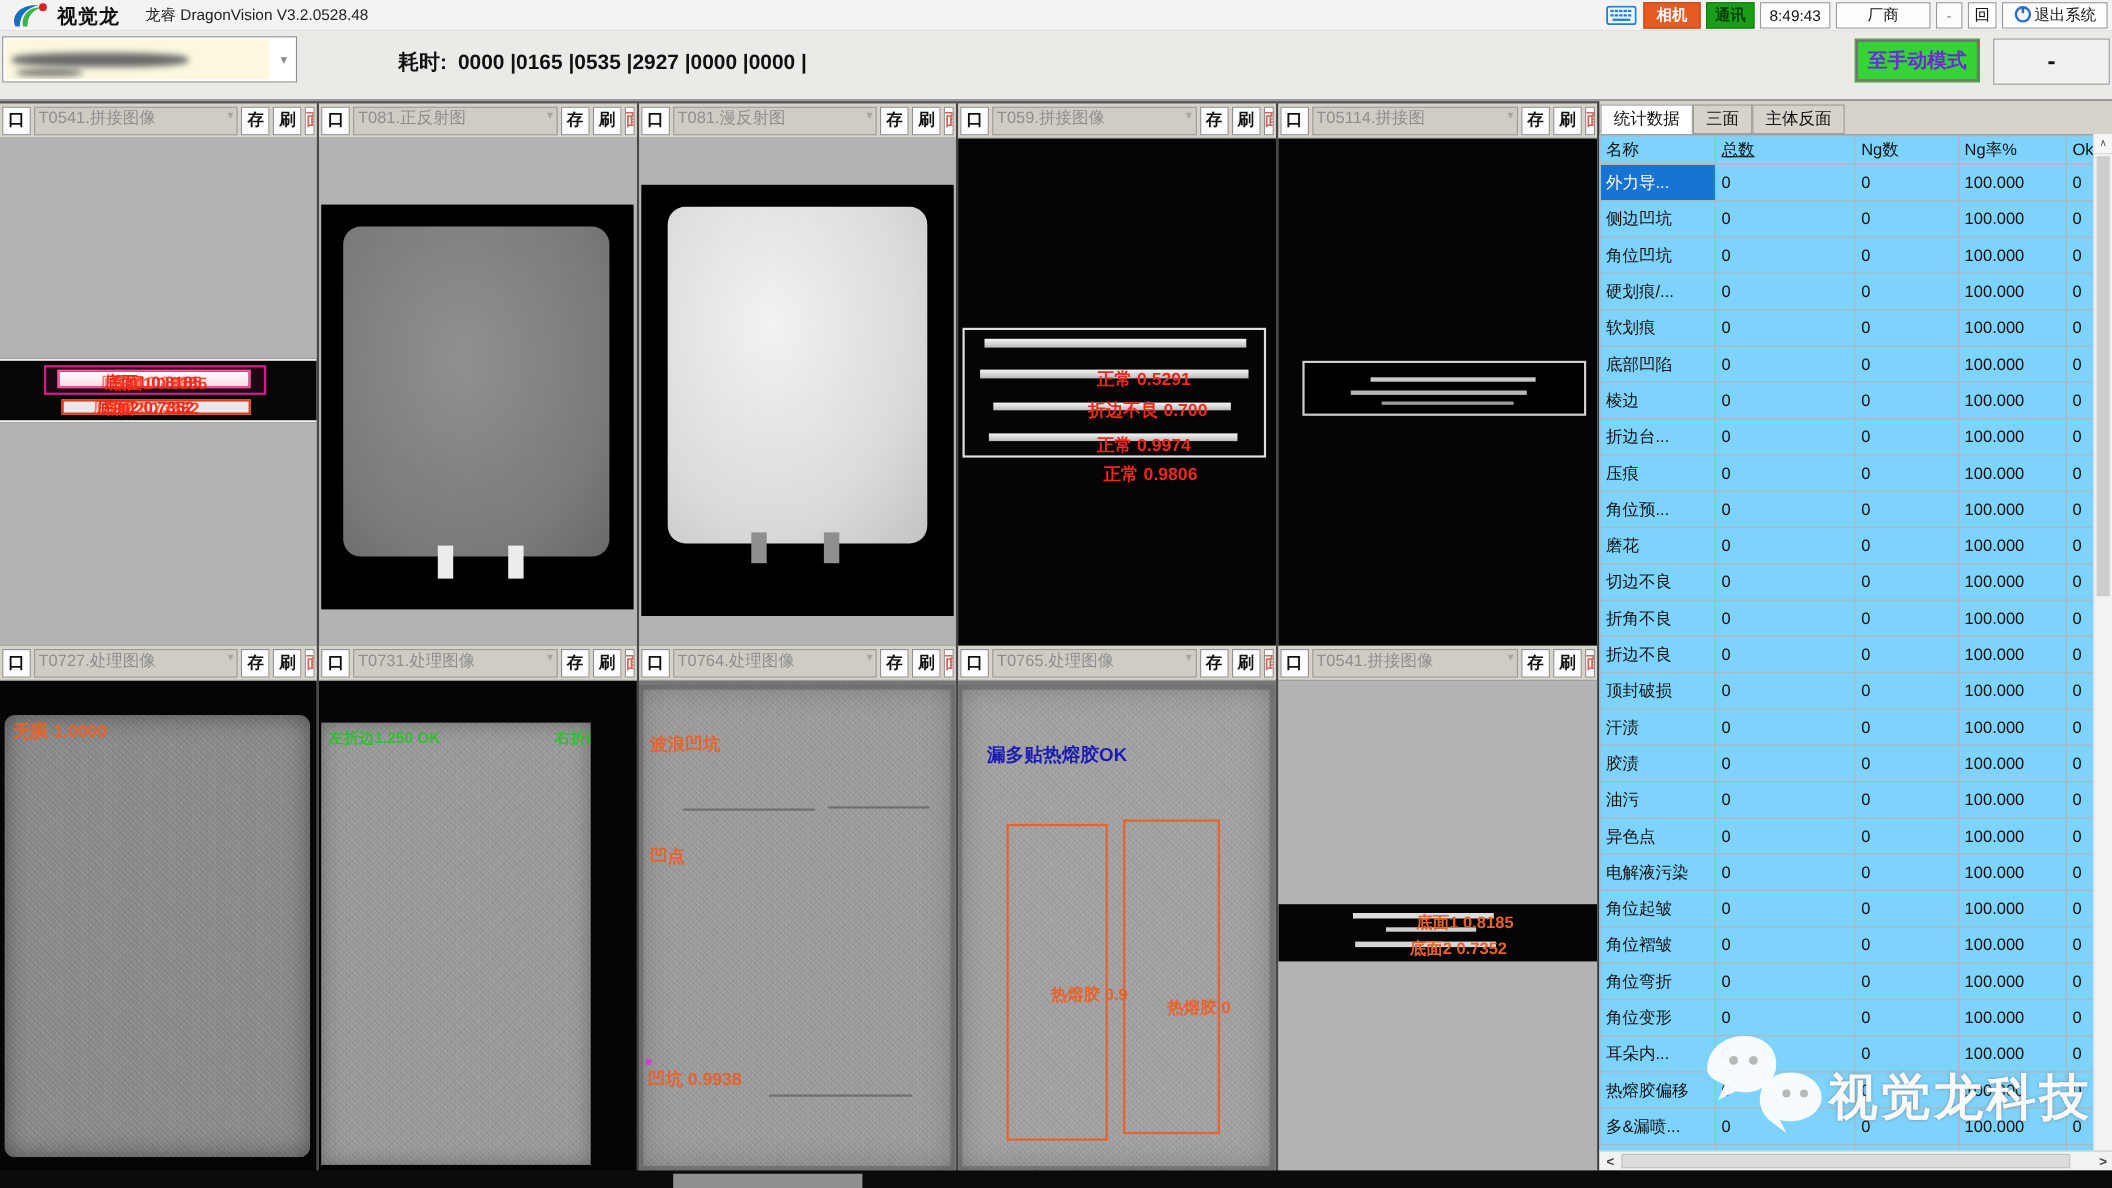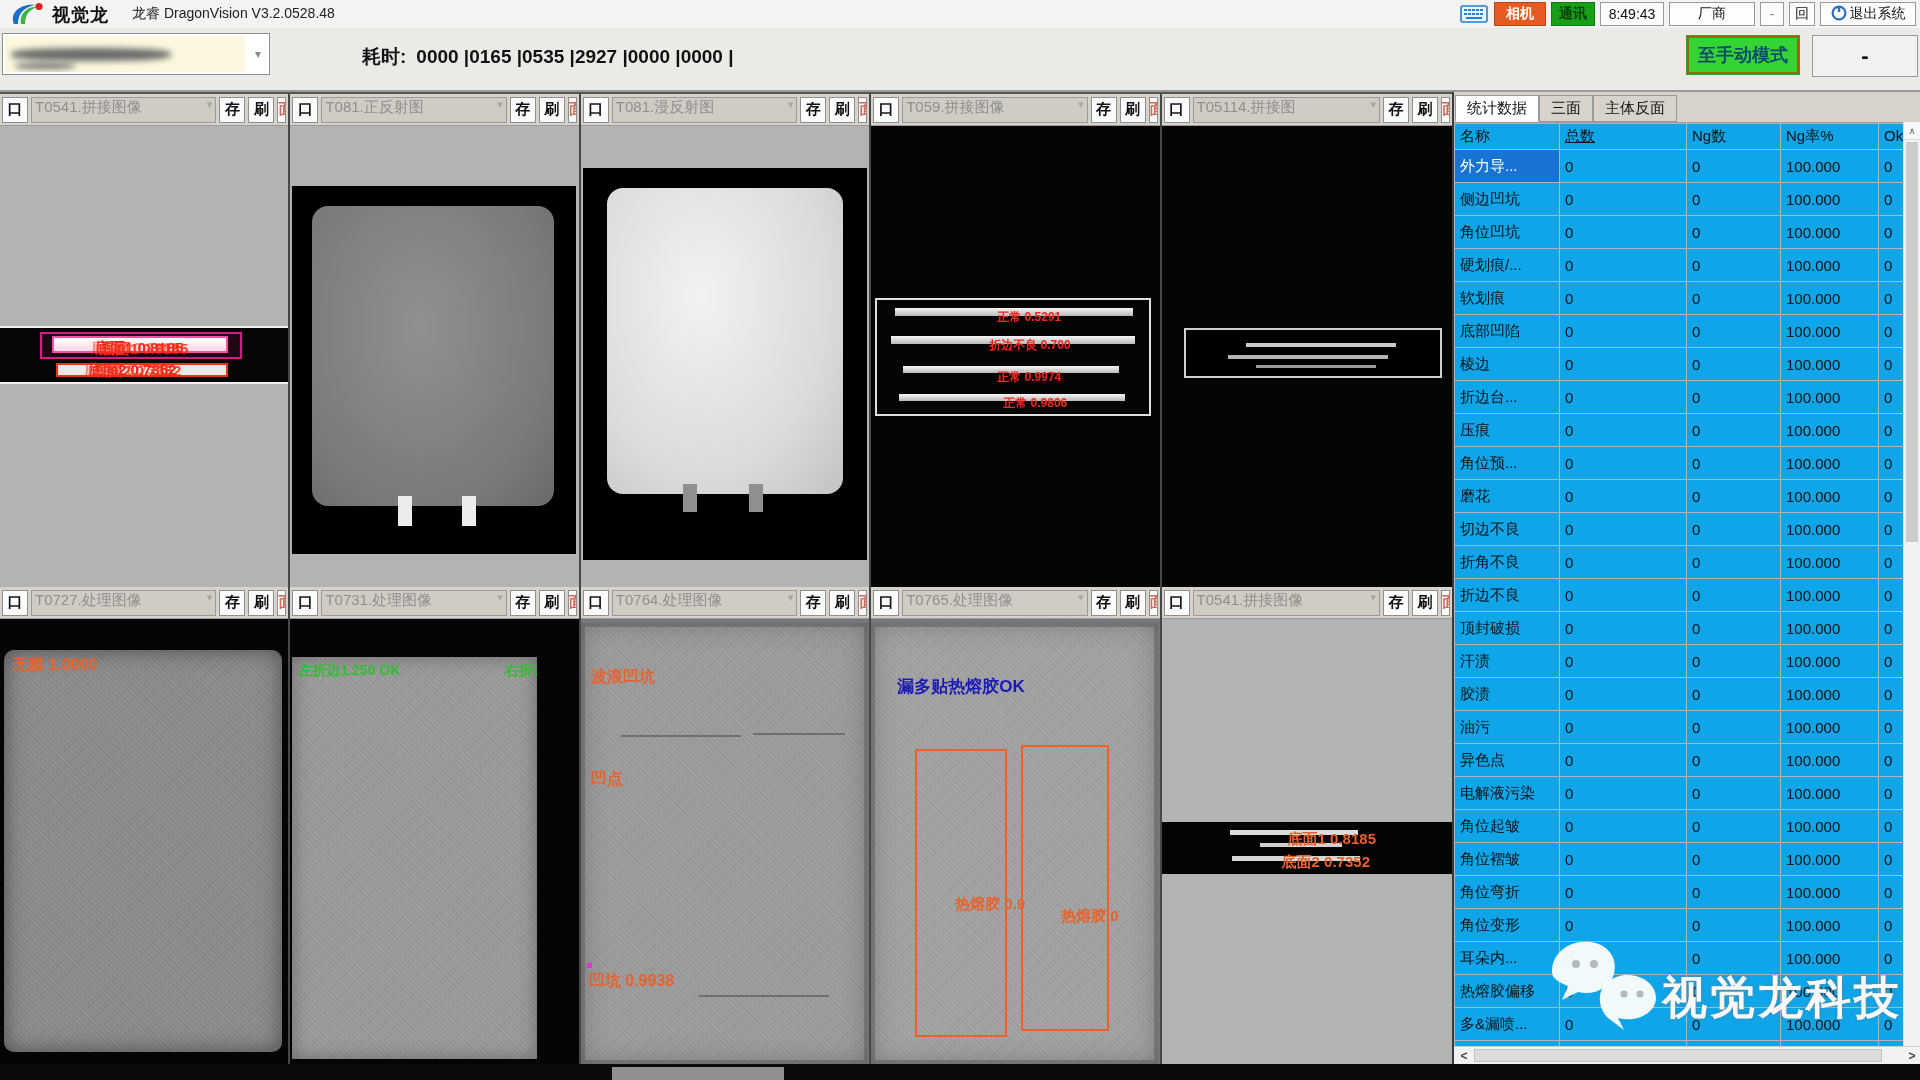--- a/index.html
+++ b/index.html
@@ -25,21 +25,21 @@
   
   .toolbar{position:absolute;left:0;top:28px;width:1920px;height:64px;background:#eceae6;border-bottom:2px solid #9a9a9a;box-sizing:border-box;}
   .combo{position:absolute;left:2px;top:5px;width:268px;height:42px;background:#fff;border:1px solid #8f8f8f;display:flex;box-sizing:border-box;}
   .combo-field{flex:1;margin:2px;background:#fbf8df;position:relative;overflow:hidden;}
   .redact{position:absolute;background:#6a6a6a;filter:blur(3px);border-radius:40%;}
   .redact.r1{left:6px;top:12px;width:160px;height:13px;}
   .redact.r2{left:10px;top:27px;width:60px;height:6px;}
   .combo-arrow{width:22px;display:flex;align-items:center;justify-content:center;color:#8a8a8a;font-size:12px;}
   .elapsed{position:absolute;left:362px;top:16px;font-weight:bold;font-size:19px;color:#111;white-space:nowrap;}
   .elapsed .lbl{margin-right:10px;}
-  .btn-manual{position:absolute;left:1687px;top:8px;width:112px;height:38px;background:#35d435;border:2px solid #a16207;outline:1px solid #2aa82a;font-weight:bold;font-size:18px;color:#0c4a6e;display:flex;align-items:center;justify-content:center;box-sizing:border-box;}
+  .btn-manual{position:absolute;left:1687px;top:8px;width:112px;height:38px;background:#35d435;border:2px solid #737373;outline:1px solid #2aa82a;font-weight:bold;font-size:18px;color:#6d28d9;display:flex;align-items:center;justify-content:center;box-sizing:border-box;}
   .btn-min2{position:absolute;left:1812px;top:7px;width:106px;height:42px;background:#f2f1ef;border:1px solid #9a9a9a;font-weight:bold;font-size:22px;color:#111;display:flex;align-items:center;justify-content:center;box-sizing:border-box;}
 
   
   .workspace{position:absolute;left:0;top:92px;width:1452px;height:972px;display:grid;grid-template-columns:repeat(5,1fr);grid-template-rows:493px 479px;background:#9e9e9e;border-top:2px solid #555;box-sizing:border-box;}
   .panel{position:relative;border-right:2px solid #474747;overflow:hidden;box-sizing:border-box;}
   .panel:nth-child(5n){border-right:none;}
   .ph{position:absolute;left:0;top:0;right:0;height:32px;background:#d7d3cb;display:flex;align-items:center;gap:3px;padding:0 2px;border-bottom:1px solid #9a9a9a;box-sizing:border-box;}
   .phb{width:26px;height:26px;min-width:26px;background:#fbfbfb;border:1px solid #8f8f8f;font-size:15px;font-weight:bold;color:#111;display:flex;align-items:center;justify-content:center;padding:0;font-family:inherit;}
   .phs{flex:1;height:26px;background:#d0ccc4;border:1px solid #9a9a9a;display:flex;padding:0 3px;overflow:hidden;box-sizing:border-box;}
   .pht{white-space:nowrap;overflow:hidden;flex:1;color:#8f8f8f;font-size:15px;}
@@ -77,21 +77,21 @@
   .p3 .btab{background:#8f8f8f;top:316px;height:28px;}
   .p3 .btab.t1{left:100px;} .p3 .btab.t2{left:166px;}
 
   
   .p4 .wbox{position:absolute;left:4px;top:172px;width:276px;height:118px;border:2px solid #e0e0e0;box-sizing:border-box;}
   .hstrip{position:absolute;height:8px;background:linear-gradient(#f6f6f6,#b9b9b9);}
   .p4 .s1{left:18px;top:8px;width:238px;}
   .p4 .s2{left:14px;top:36px;width:244px;}
   .p4 .s3{left:26px;top:66px;width:216px;height:7px;}
   .p4 .s4{left:22px;top:94px;width:226px;height:7px;}
-  .p4 .ann{font-size:12px;}
+  .p4 .ann{font-size:16px;margin-top:26px;}
   .p4 .a0{left:120px;top:9px;} .p4 .a1{left:112px;top:37px;} .p4 .a2{left:120px;top:69px;} .p4 .a3{left:126px;top:95px;}
 
   
   .p5 .wbox{position:absolute;left:22px;top:202px;width:258px;height:50px;border:2px solid #d0d0d0;background:#000;box-sizing:border-box;}
   .p5 .b1{position:absolute;left:60px;top:13px;width:150px;height:4px;background:#c9c9c9;}
   .p5 .b2{position:absolute;left:42px;top:25px;width:160px;height:4px;background:#b5b5b5;}
   .p5 .b3{position:absolute;left:70px;top:35px;width:120px;height:3px;background:#9a9a9a;}
 
   
   .pimg{position:absolute;overflow:hidden;}
@@ -120,21 +120,21 @@
   .p10 .b1{position:absolute;left:68px;top:8px;width:128px;height:5px;background:#dcdcdc;}
   .p10 .b2{position:absolute;left:98px;top:21px;width:82px;height:4px;background:#cfcfcf;}
   .p10 .b3{position:absolute;left:70px;top:34px;width:128px;height:5px;background:#d6d6d6;}
   .p10 .a0{left:126px;top:8px;} .p10 .a1{left:120px;top:31px;}
 
   
   .stats{position:absolute;left:1452px;top:92px;width:468px;height:972px;background:#d7d3cb;border-left:2px solid #3a3a3a;box-sizing:border-box;}
   .tabs{position:absolute;left:1px;top:3px;height:28px;display:flex;}
   .tab{height:27px;padding:0 11px;border:1px solid #9a9a9a;background:#d7d3cb;display:flex;align-items:center;font-size:15px;color:#111;box-sizing:border-box;}
   .tab.active{background:#fff;border-bottom-color:#fff;}
-  .twrap{position:absolute;left:0;top:30px;width:449px;height:924px;background:#0ea5e9;overflow:hidden;border-top:1px solid #9a9a9a;}
+  .twrap{position:absolute;left:0;top:30px;width:449px;height:924px;background:#7dd3fc;overflow:hidden;border-top:1px solid #9a9a9a;}
   table.stats-table{border-collapse:collapse;table-layout:fixed;width:449px;font-size:15px;}
   .stats-table th,.stats-table td{border:1px solid #b4b4b4;padding:0 5px;text-align:left;font-weight:normal;overflow:hidden;white-space:nowrap;color:#111;}
   .stats-table th{height:25px;}
   .stats-table td{height:32px;}
   .cw0{width:94px;} .cw1{width:116px;text-decoration:underline;} .cw2{width:83px;} .cw3{width:87px;} .cw4{width:69px;}
   td.sel{background:#1874d2;color:#fff;}
   .vscroll{position:absolute;right:0;top:30px;width:17px;height:924px;background:#f2f2f2;border-left:1px solid #dcdcdc;box-sizing:border-box;}
   .vs-up{height:17px;display:flex;align-items:center;justify-content:center;font-size:9px;color:#555;background:#f7f7f7;border-bottom:1px solid #ddd;}
   .vs-thumb{position:absolute;left:2px;top:20px;width:12px;height:400px;background:#cdcdcd;}
   .hscroll{position:absolute;left:0;top:954px;width:468px;height:18px;background:#f2f2f2;border-top:1px solid #cfcfcf;box-sizing:border-box;}

